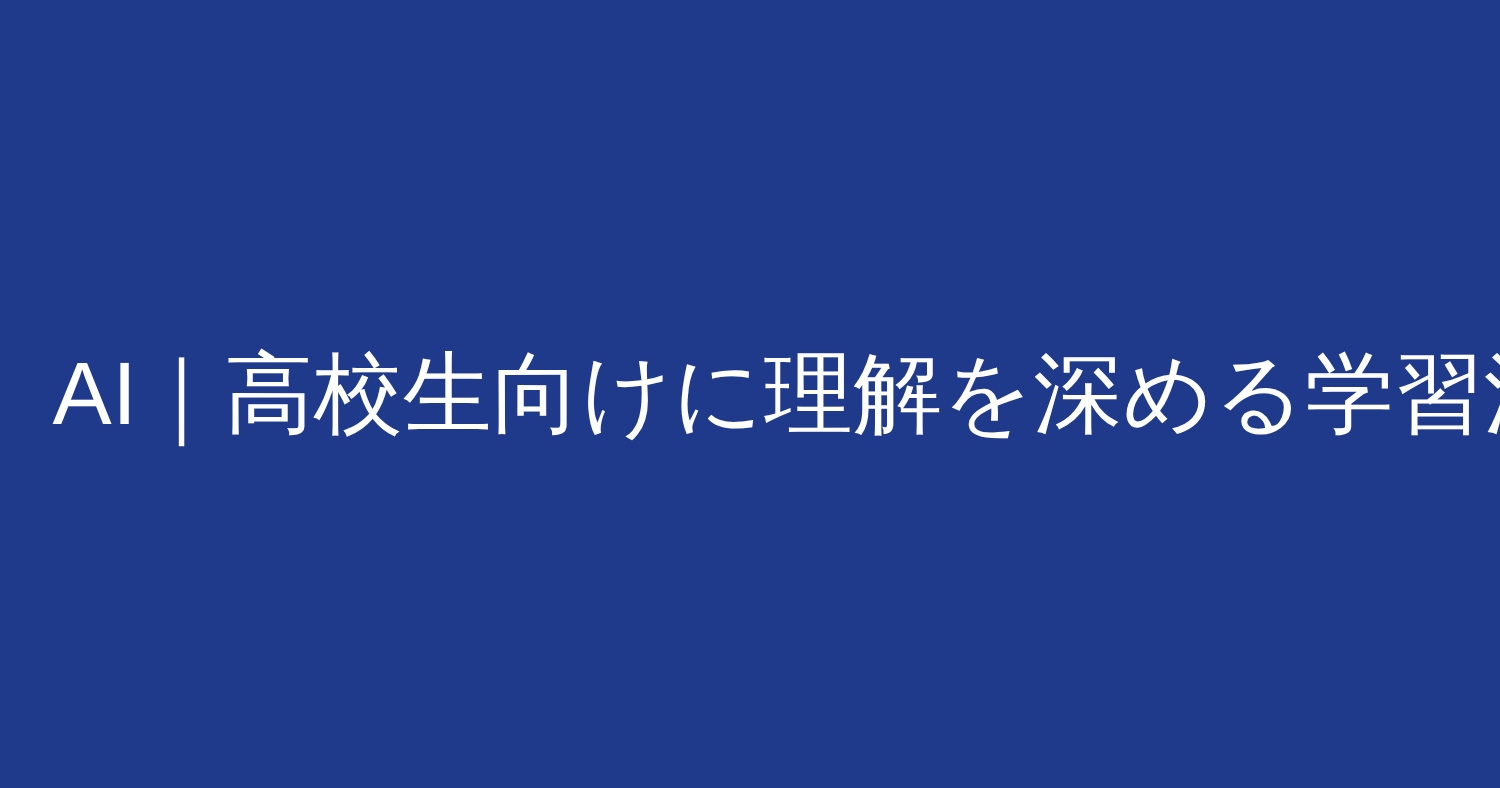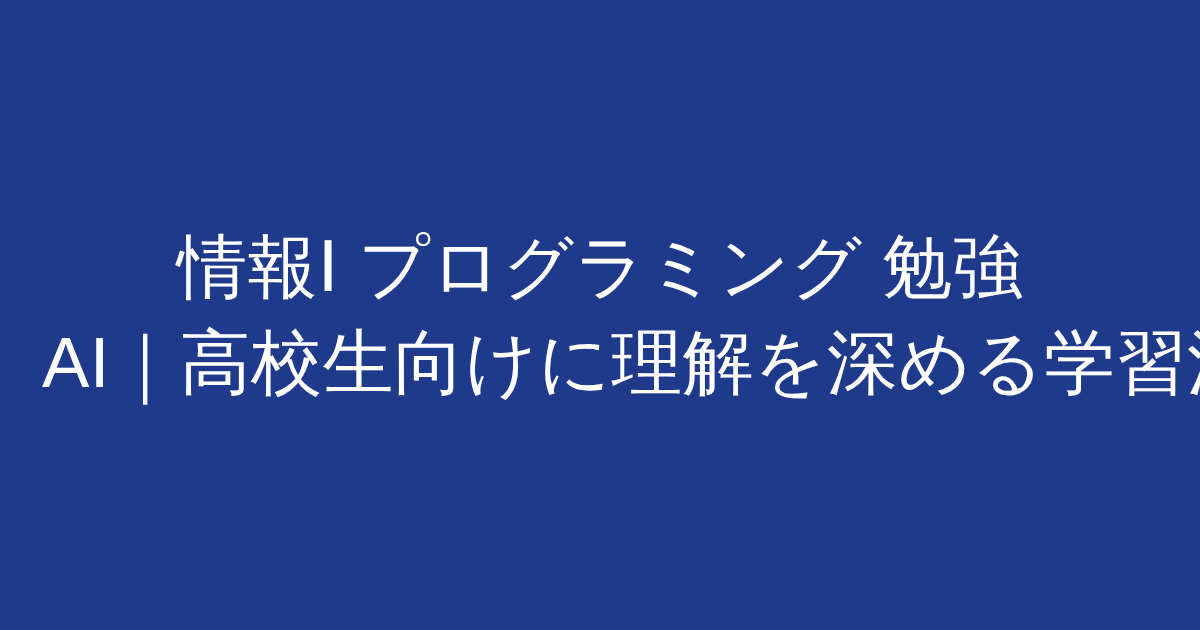--- a/index.html
+++ b/index.html
@@ -52,19 +52,18 @@
     font-size: 71px;
   }
 </style>
 </head>
 <body>
 
 <div class="og-card">
 
   <div class="title-block">
 
-    <span class="title-line title-line-1">情報Ⅰ プログラミング 勉強</span>
 
     <span class="title-line title-line-2">AI｜高校生向けに理解を深める学習法</span>
 
   </div>
 
 </div>
 
 </body></html>

